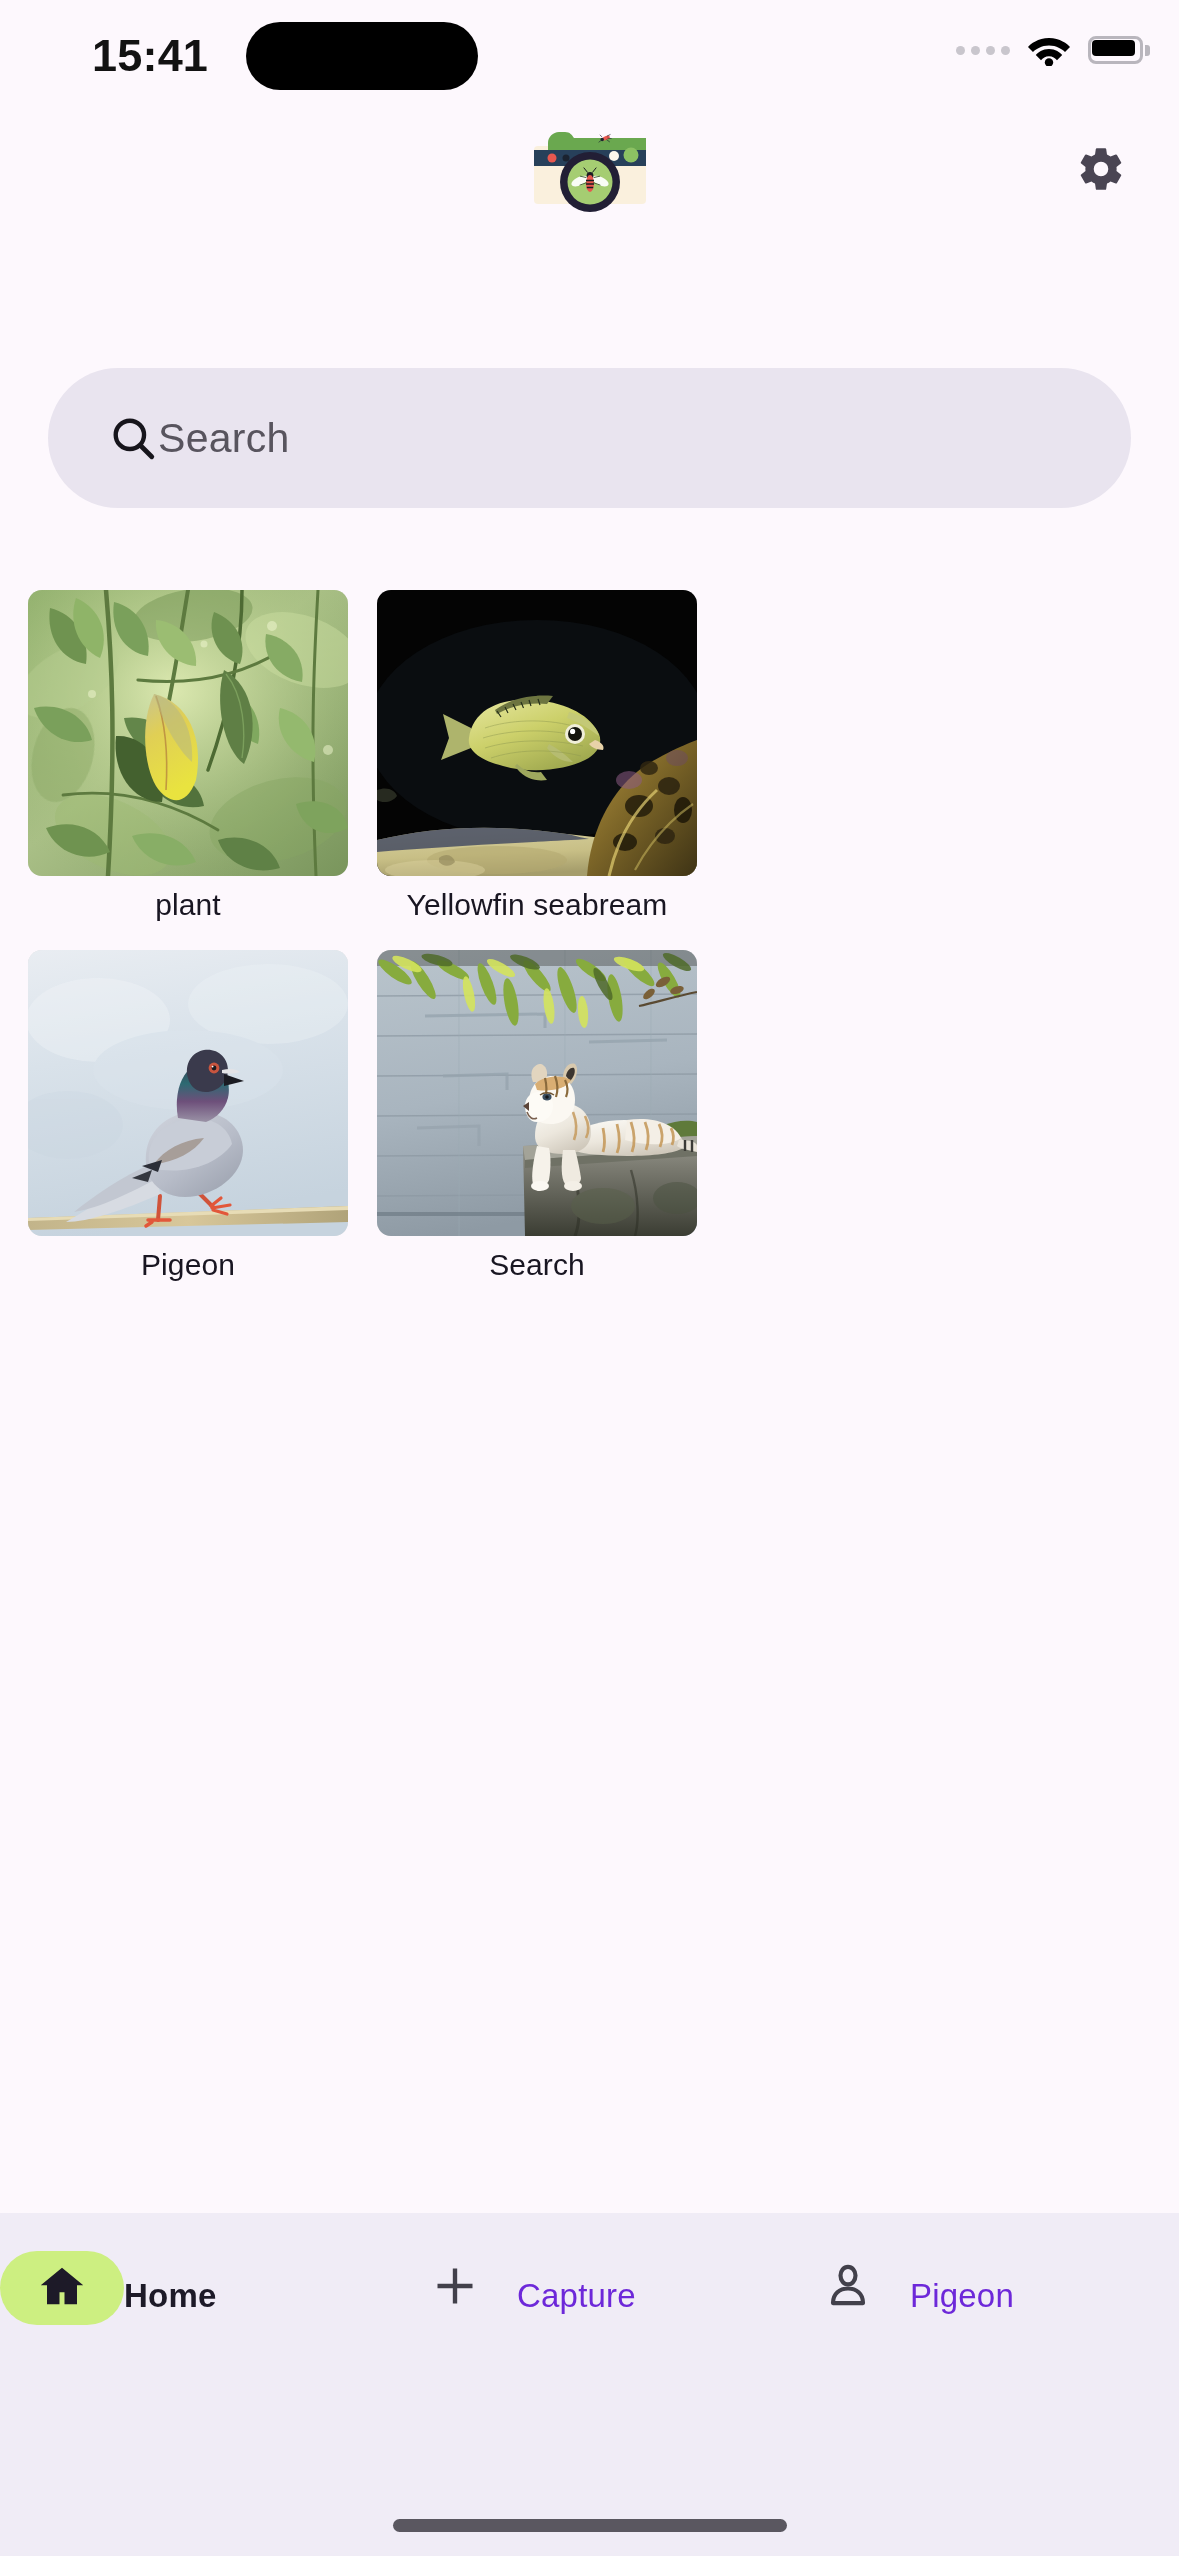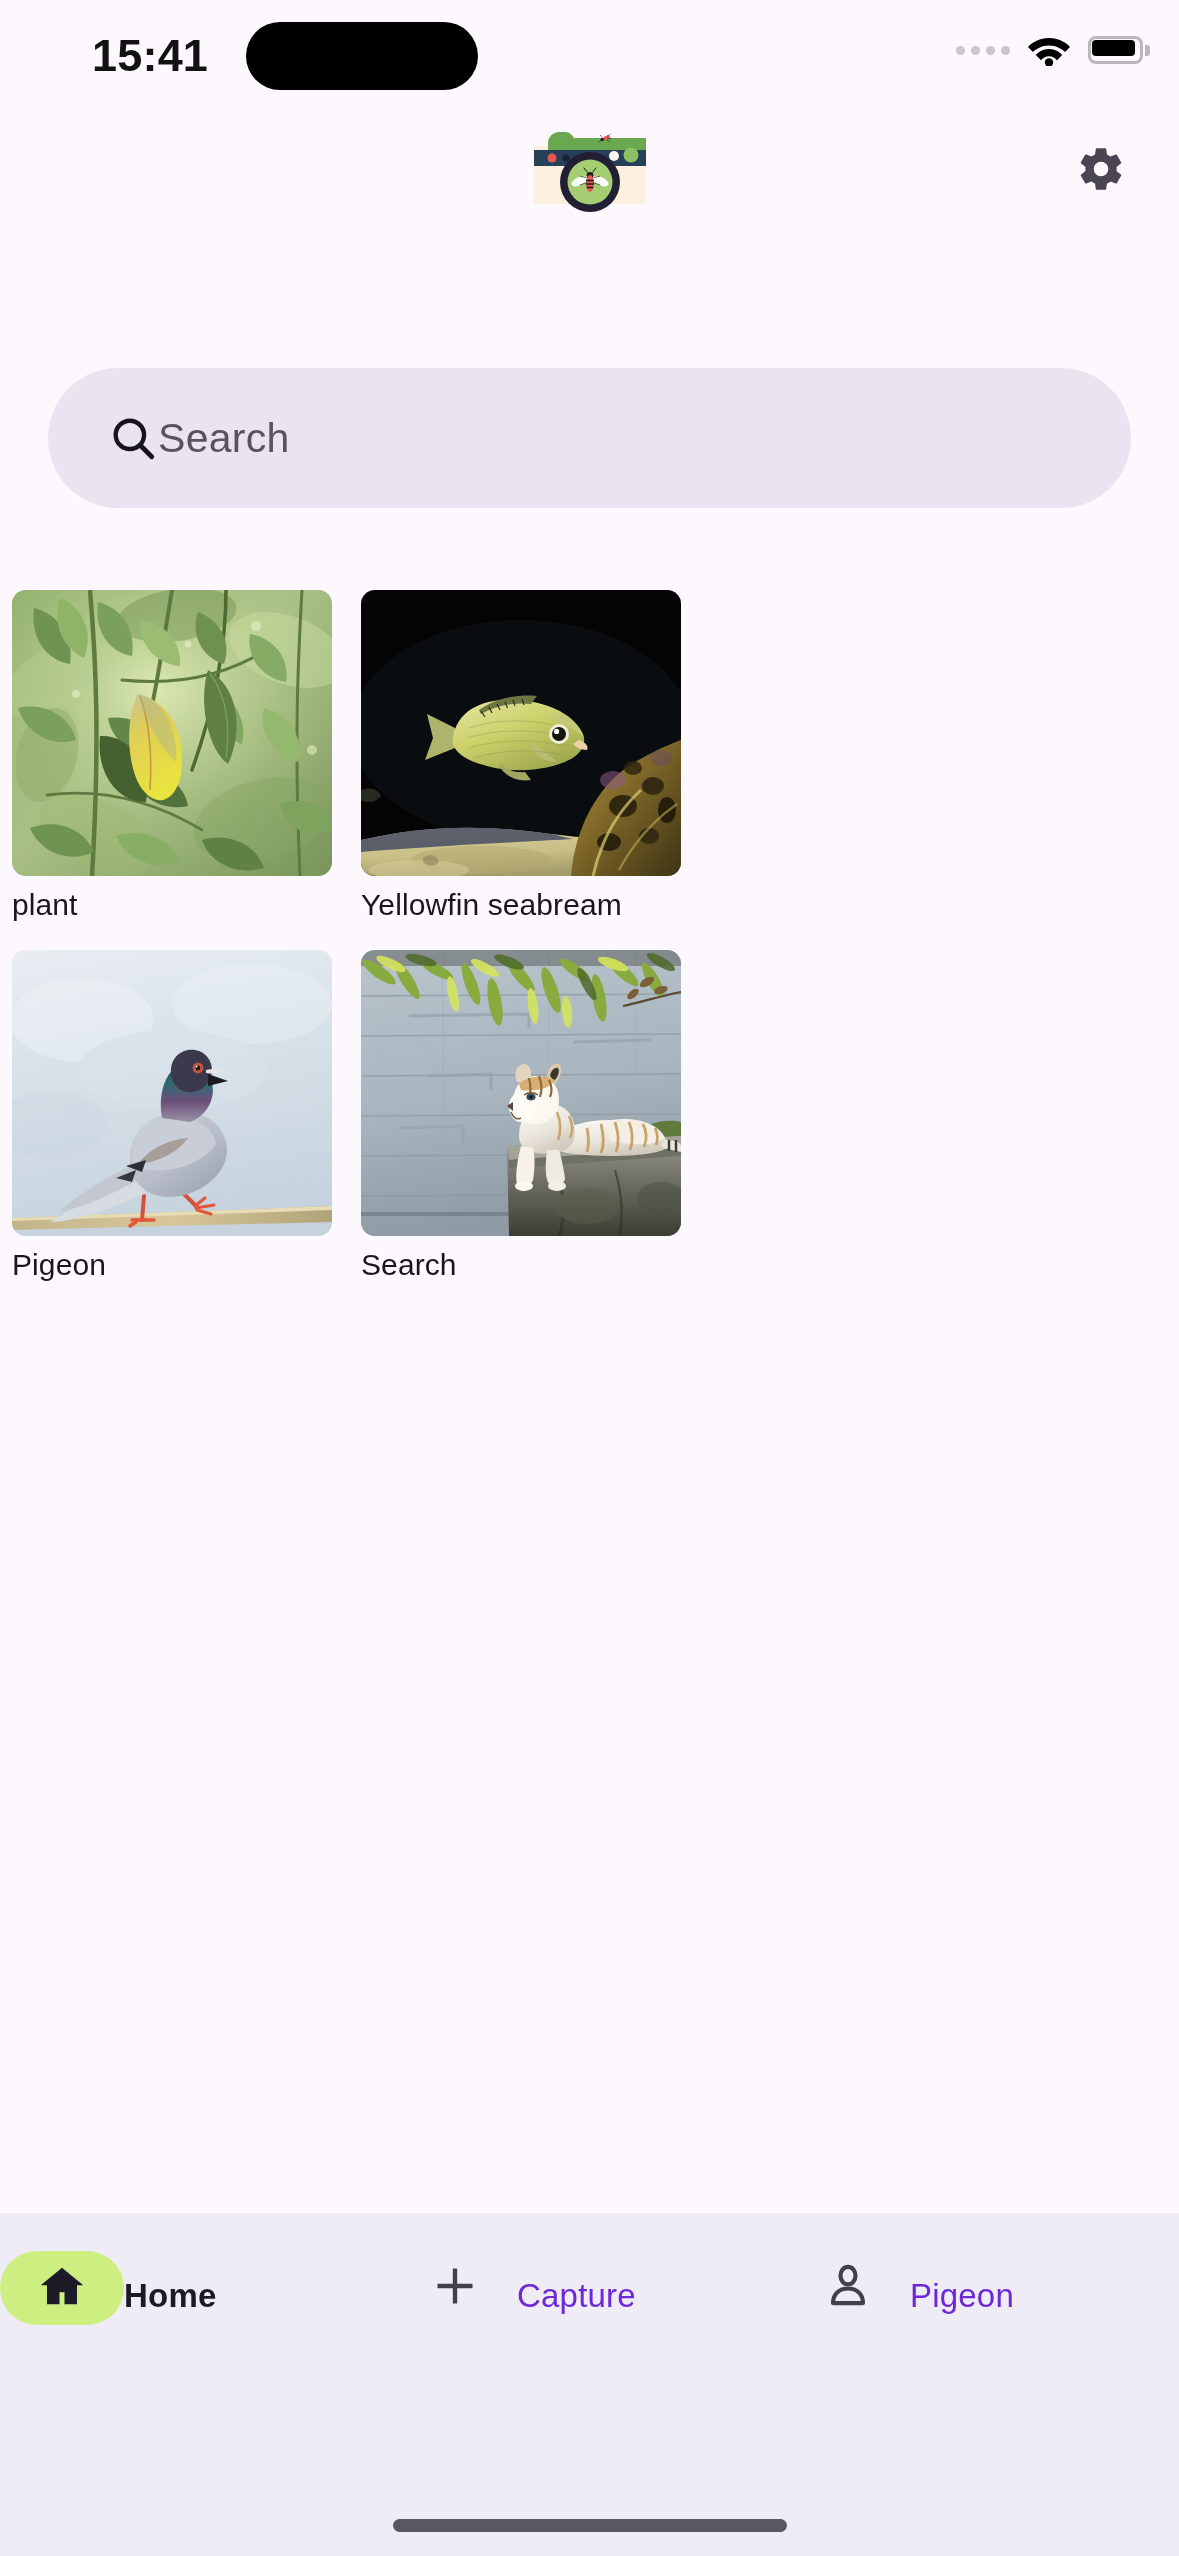--- a/index.html
+++ b/index.html
@@ -2,21 +2,21 @@
 <html><head>
 <meta charset="utf-8">
 <style>
   * { margin:0; padding:0; box-sizing:border-box; }
   html, body {
     width:1179px; height:2556px;
     background:#fdf8fd;
     font-family:"Liberation Sans", sans-serif;
     overflow:hidden;
   }
-  #phone { position:relative; width:1043px; height:2556px; background:#fdf8fd; }
+  #phone { position:relative; width:1043px; height:2556px; background:#fdf8fd;text-align:center; }
 
   
   .statusbar { position:absolute; top:0; left:0; width:1179px; height:116px; }
   .sb-time {
     position:absolute; left:92px; top:30px;
     font-size:45px; font-weight:700; color:#121212;
     letter-spacing:0.2px;
   }
   .dynamic-island {
     position:absolute; left:246px; top:22px;
@@ -56,21 +56,21 @@
     background:#e9e4ef; border-radius:70px;
     display:flex; align-items:center;
   }
   .search-icon { margin-left:60px; width:50px; height:50px; flex:0 0 auto; }
   .search-placeholder {
     font-size:41px; color:#58545e; letter-spacing:0.3px;
   }
 
   
   .grid {
-    position:absolute; left:12px; top:590px;
+    position:absolute; left:28px; top:590px;
     width:1123px;
     display:grid;
     grid-template-columns:320px 320px;
     column-gap:29px; row-gap:28px;
   }
   .card { width:320px; }
   .thumb {
     width:320px; height:286px;
     border-radius:14px; overflow:hidden;
     background:#ddd; display:block;

